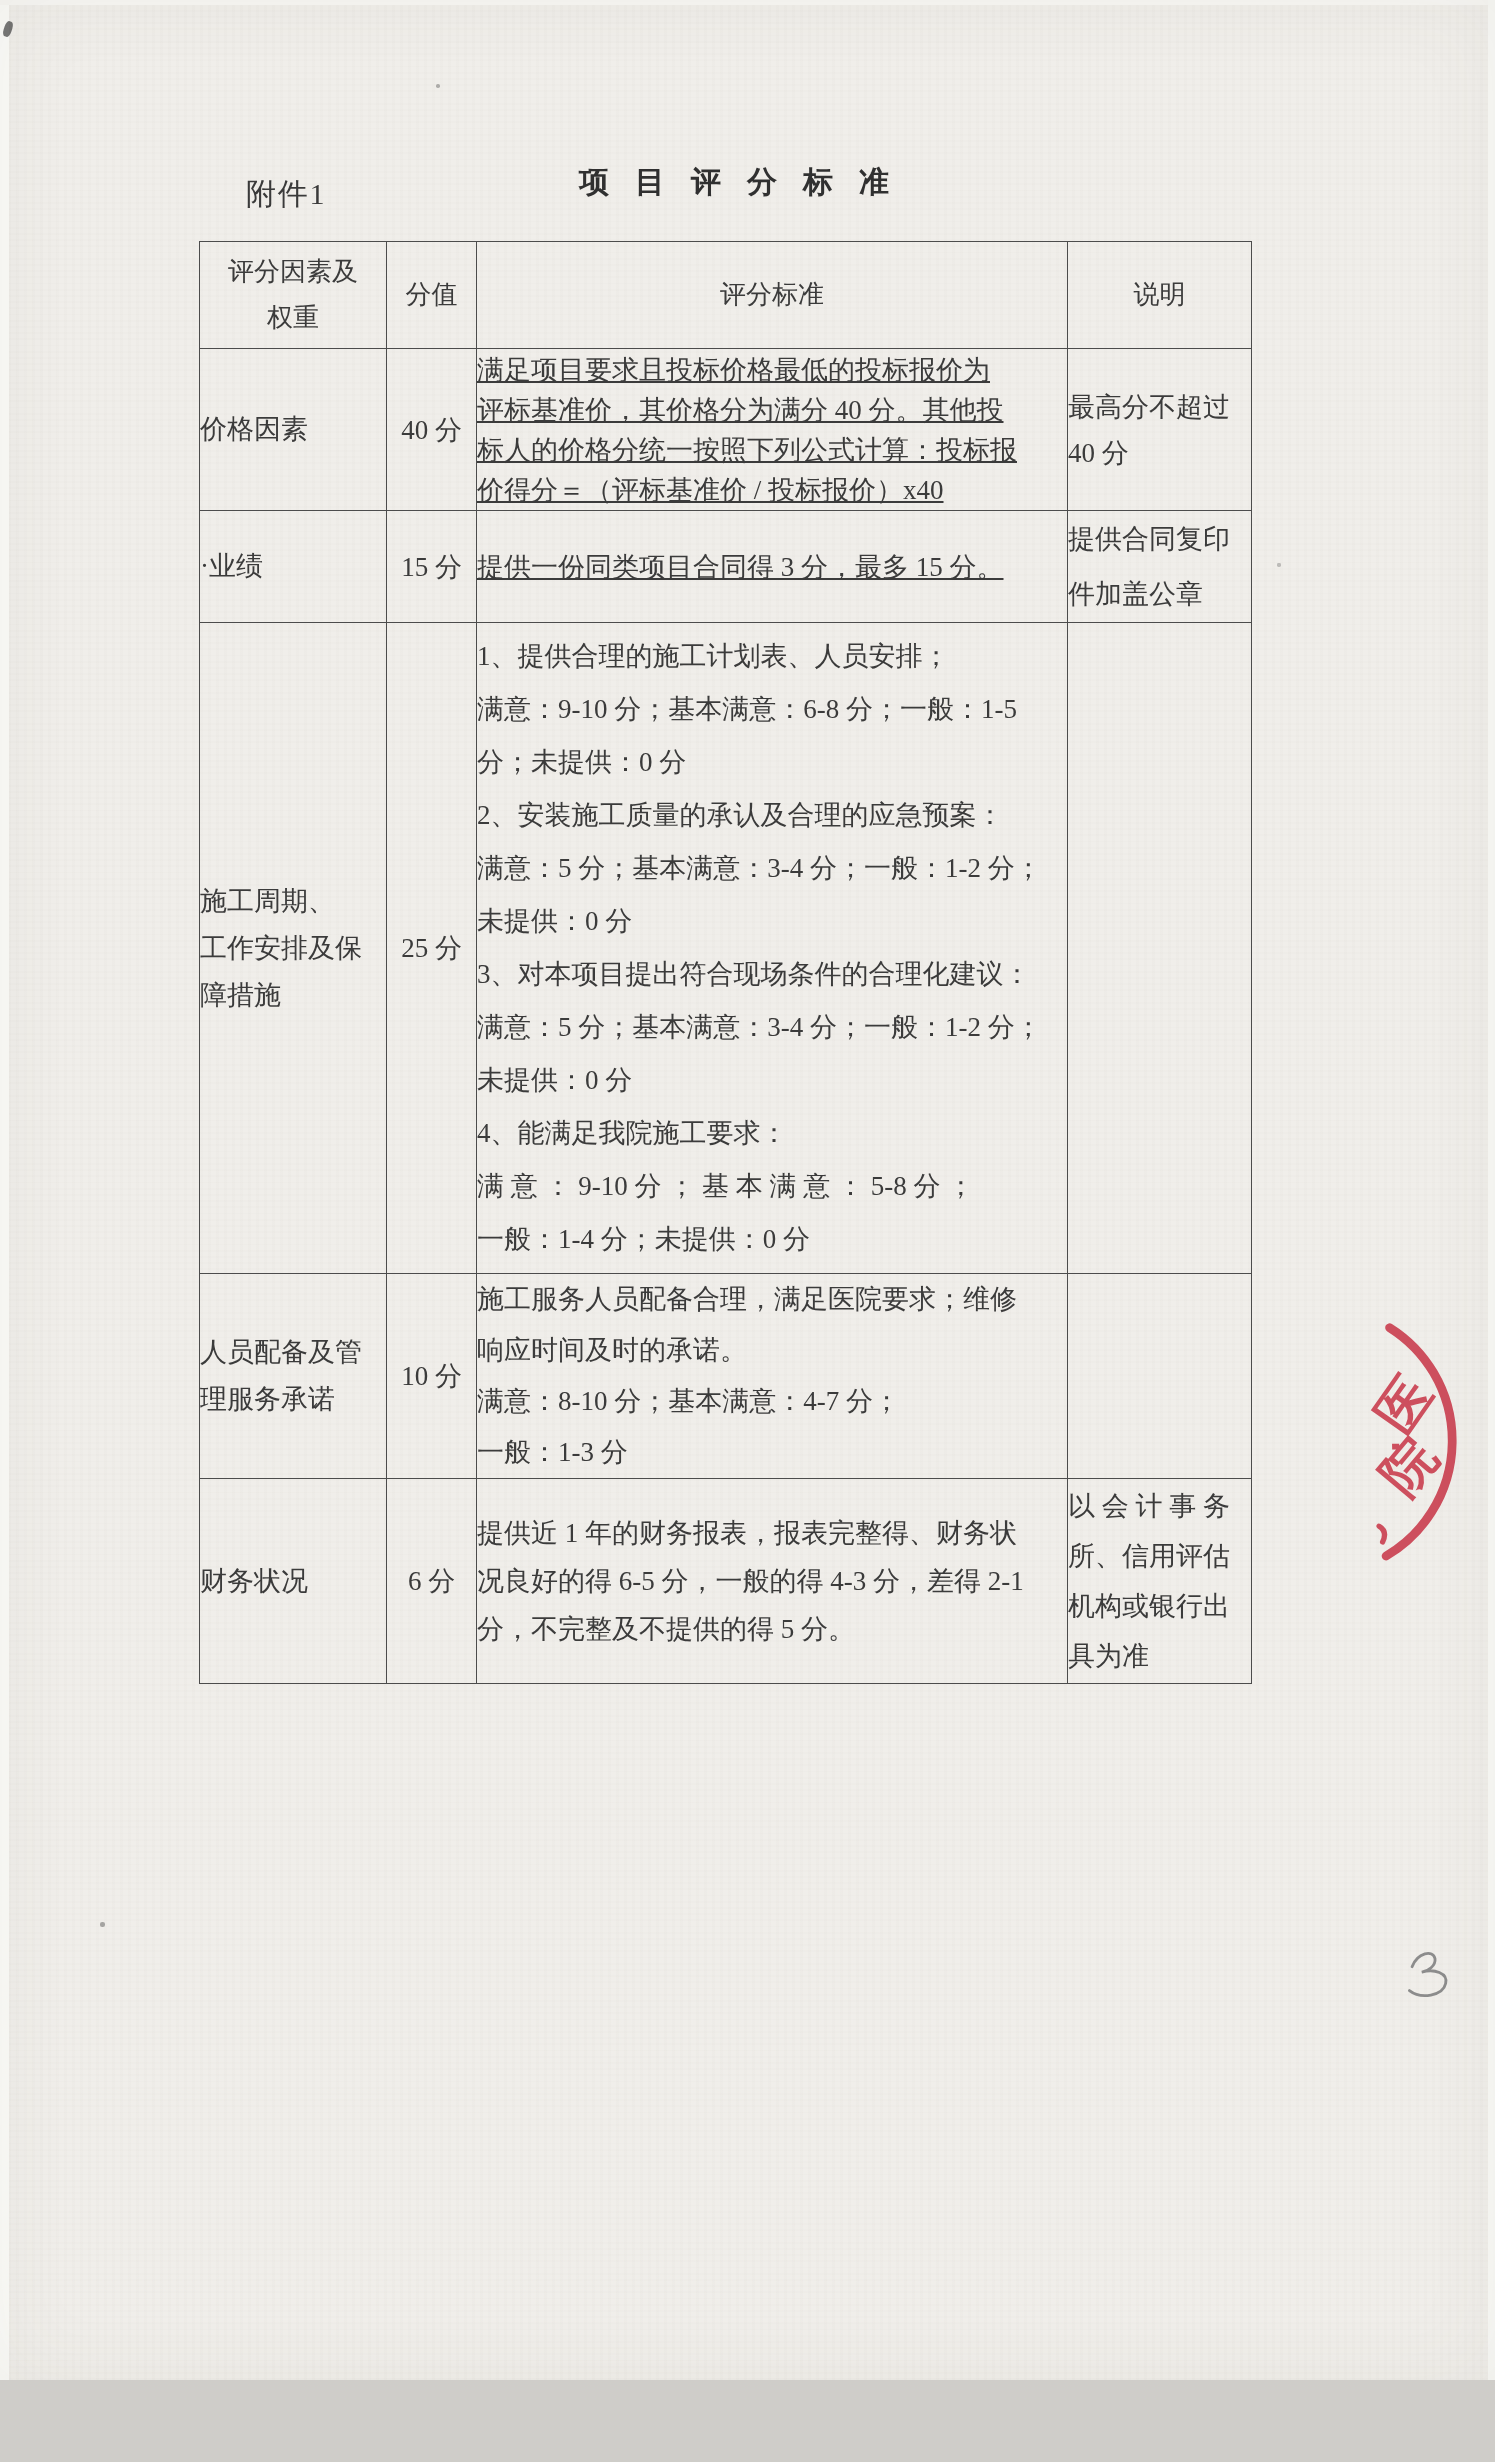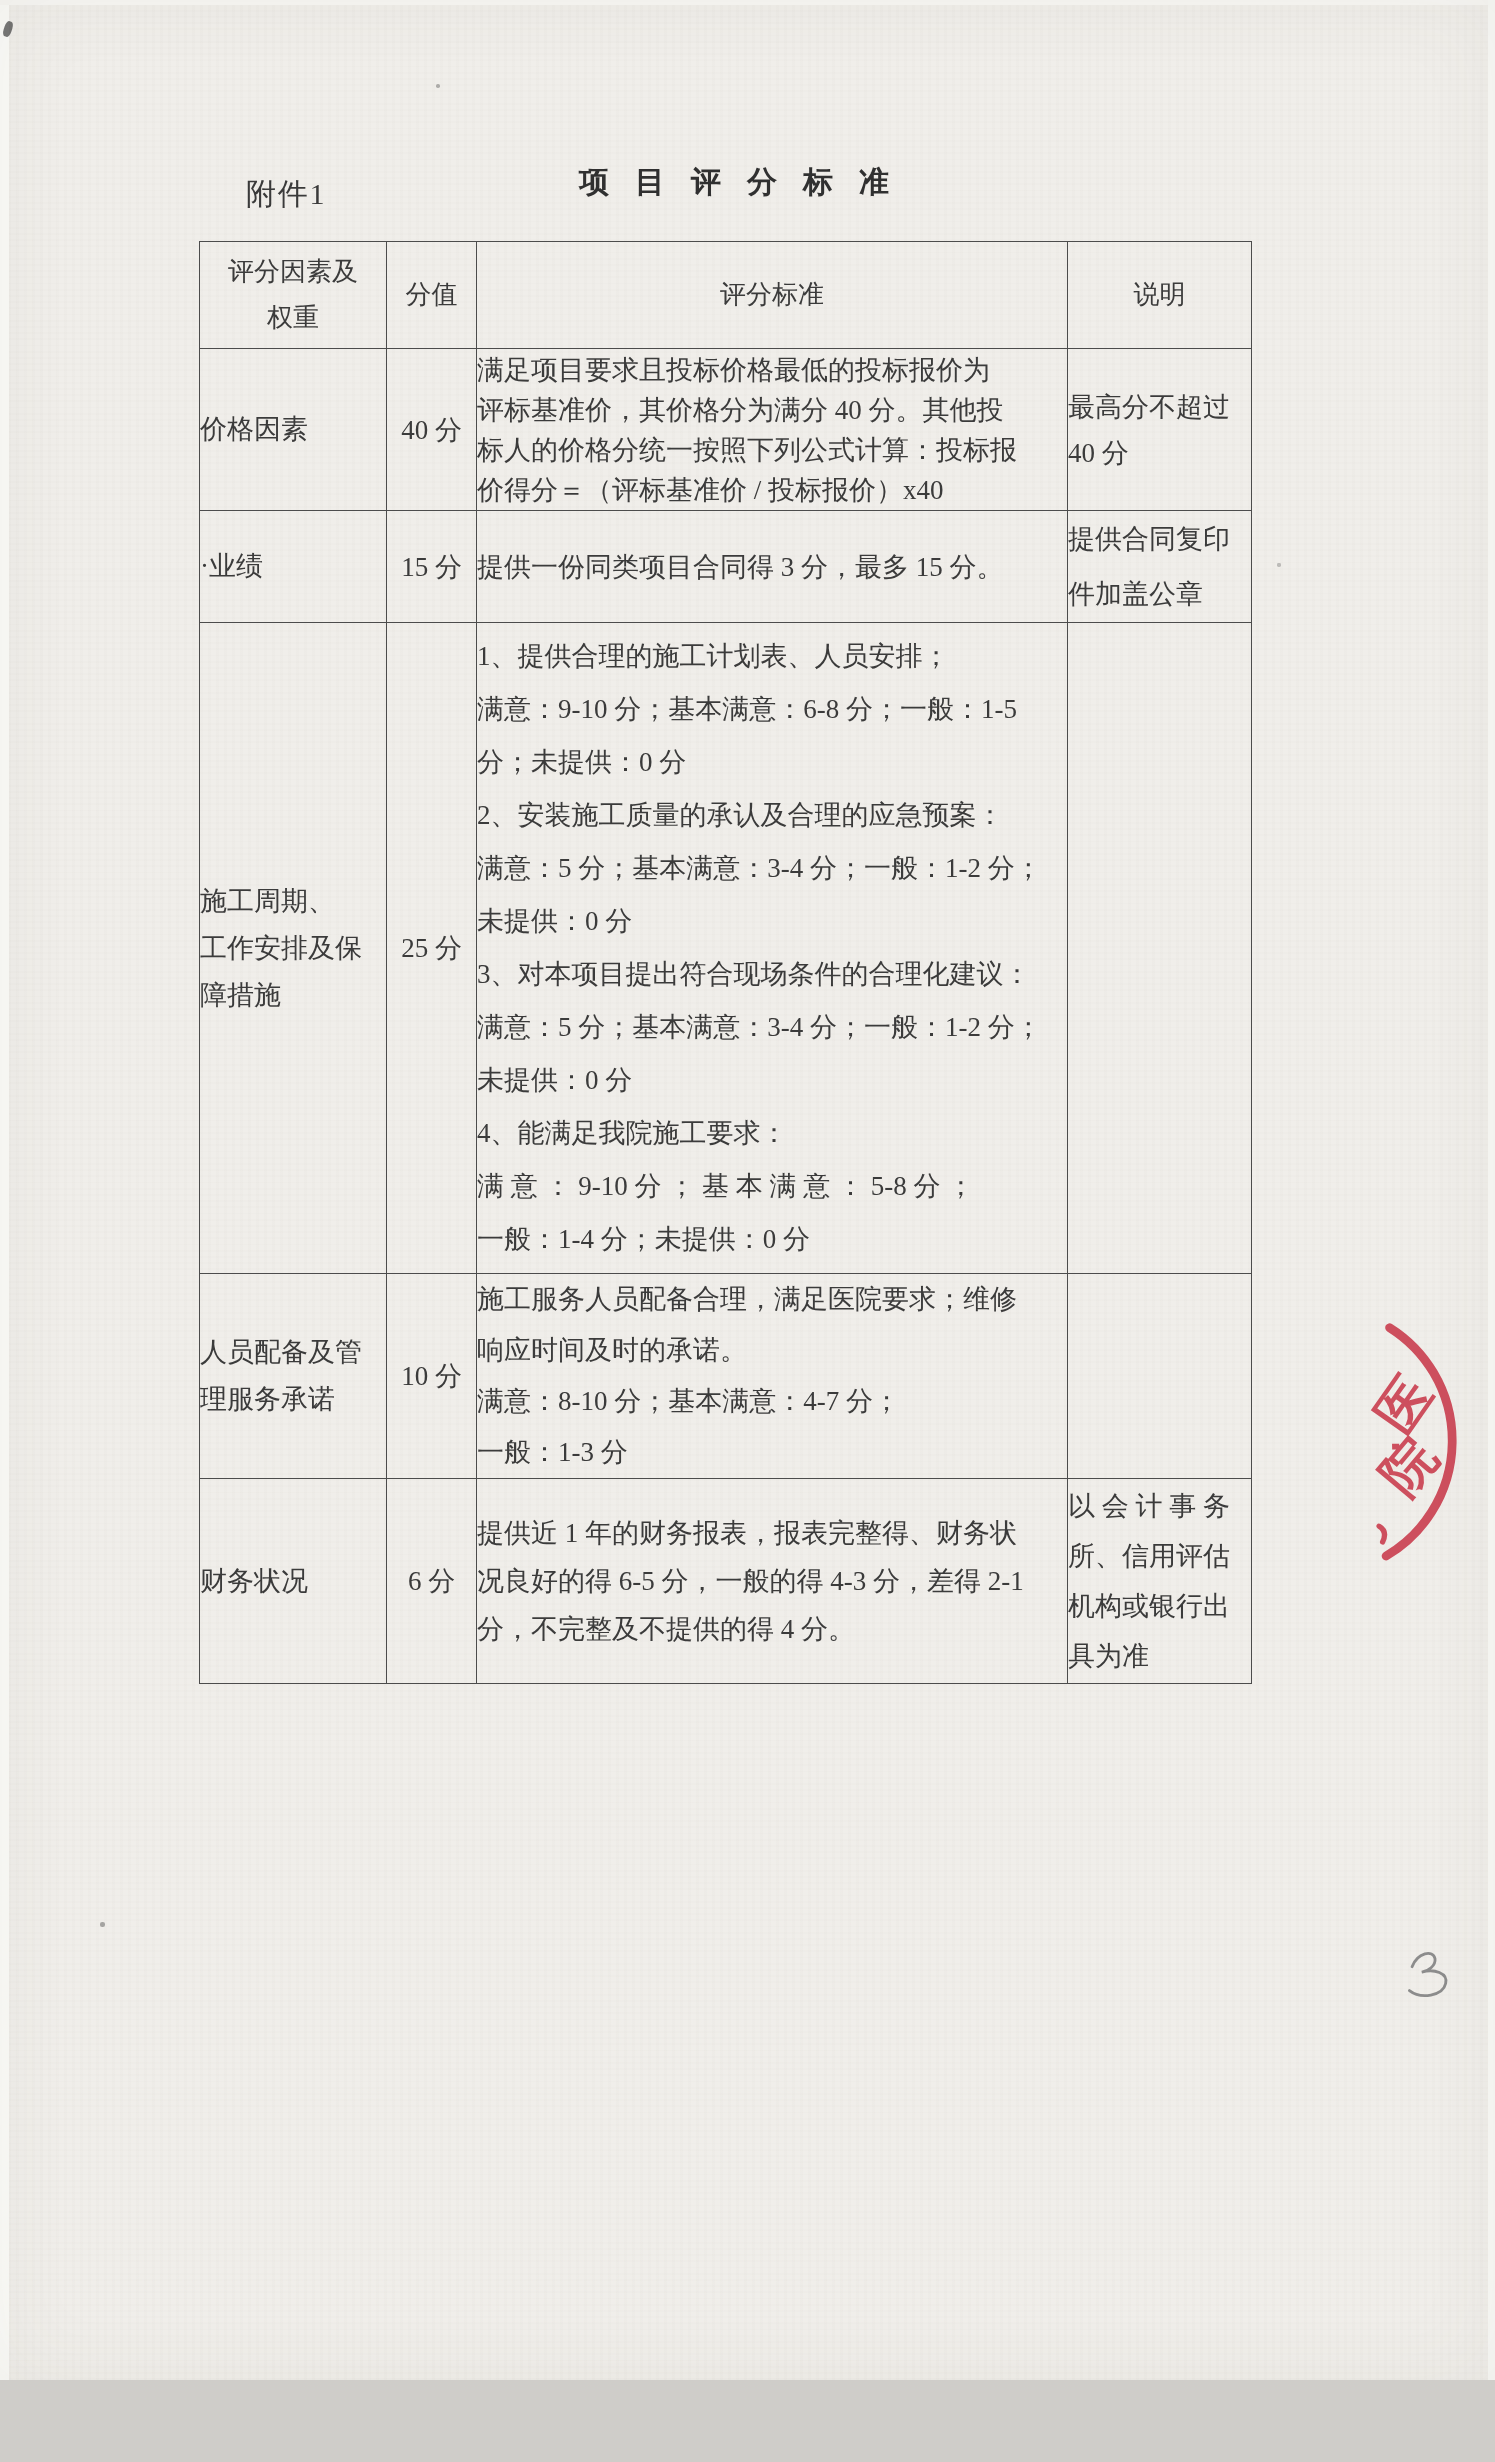--- a/index.html
+++ b/index.html
@@ -40,21 +40,21 @@
     border:1.8px solid #4c4c4c; font-weight:normal; padding:0;
     vertical-align:middle; overflow:hidden;
   }
   .score-table th { font-size:26px; text-align:center; line-height:46px; }
   .factor-cell { text-align:left; line-height:47px; }
   .score-cell  { text-align:center; }
   .criteria-cell { text-align:left; padding:5.3px 7px 5.3px 12.3px; }
   .note-cell   { text-align:left; padding:1.8px 1.8px 1.8px 5.3px; line-height:46px;margin-left:40px; }
   .tline { white-space:pre-wrap; }
 
-  .lh45 .tline { line-height:40px; }
+  .lh45 .tline { line-height:40px;text-decoration:underline; }
   .lh55 .tline { line-height:48px; }
   .lh57 .tline { line-height:50px; }
   .lh58 .tline { line-height:51px; }
   .lh60 .tline { line-height:53px; }
   .lh62 .tline { line-height:55px; }
 
   .stamp { position:absolute; left:1293px; top:1282px; width:202px; height:303px; opacity:0.88; }
   .stamp text {
     font-family:"Liberation Serif","DejaVu Serif",serif;
     font-weight:bold;
@@ -210,21 +210,21 @@
       <td class="factor-cell">
         <div>
               <div class="tline">财务状况</div>
             </div>
       </td>
       <td class="score-cell">6 分</td>
       <td class="criteria-cell lh55">
         <div>
               <div class="tline">提供近 1 年的财务报表，报表完整得、财务状</div>
               <div class="tline">况良好的得 6-5 分，一般的得 4-3 分，差得 2-1</div>
-              <div class="tline">分，不完整及不提供的得 4 分。</div>
+              <div class="tline">分，不完整及不提供的得 5 分。</div>
             </div>
       </td>
       <td class="note-cell lh57">
         <div>
               <div class="tline">以 会 计 事 务</div>
               <div class="tline">所、信用评估</div>
               <div class="tline">机构或银行出</div>
               <div class="tline">具为准</div>
             </div>
       </td>

